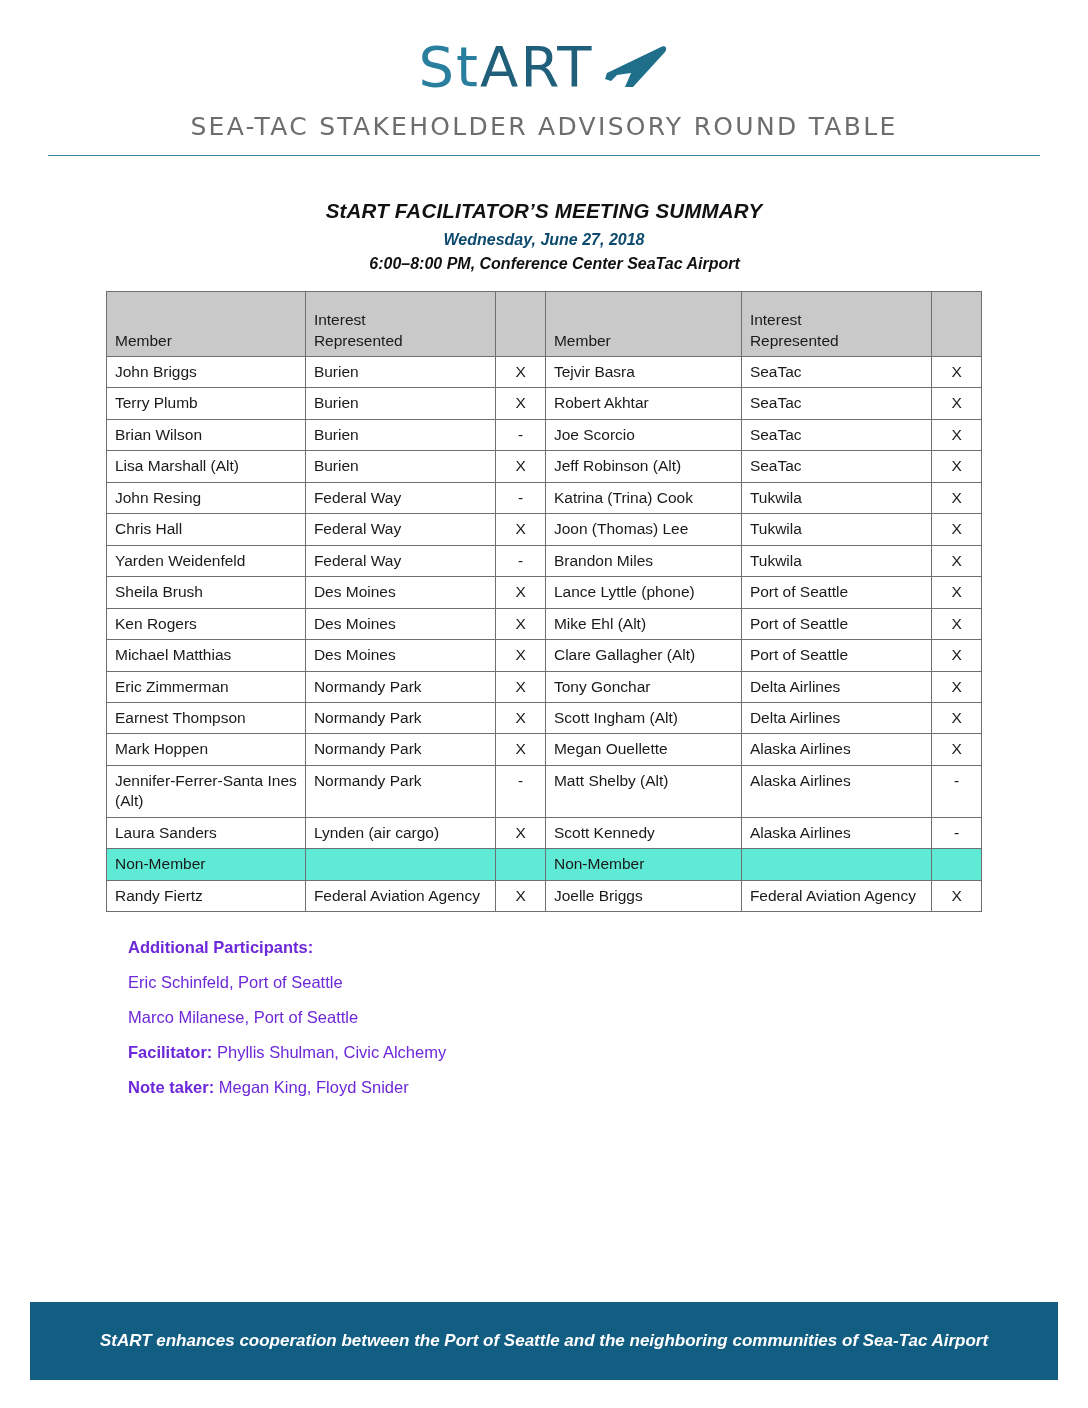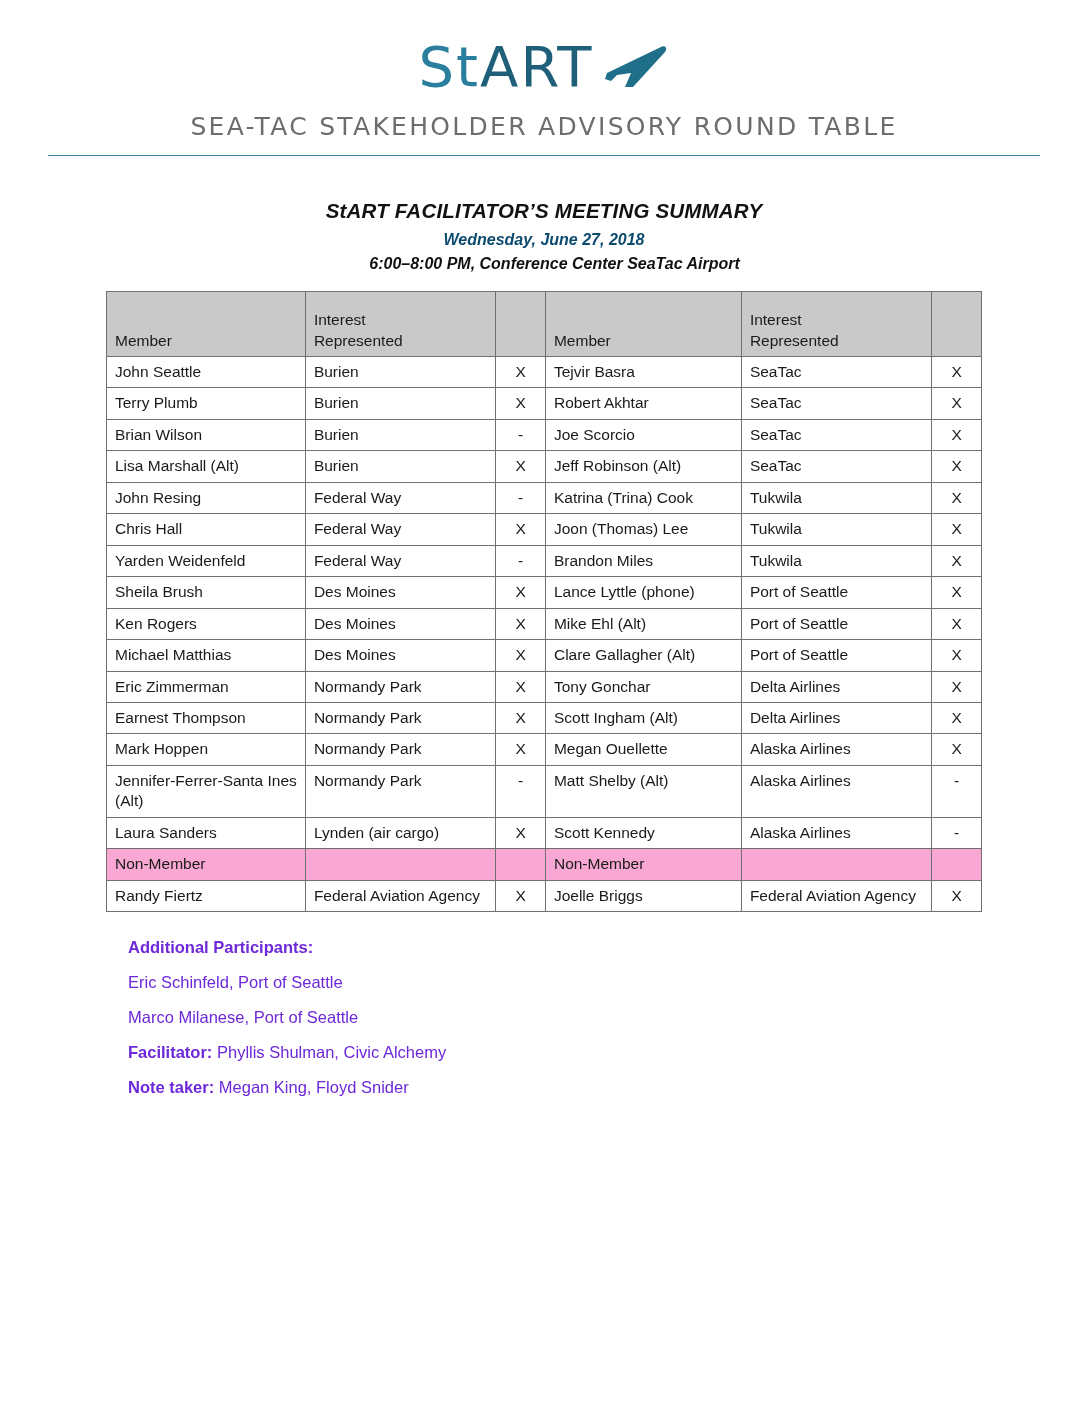--- a/index.html
+++ b/index.html
@@ -109,21 +109,21 @@
     background: #c9c9c9;
     font-weight: normal;
     height: 54px;
     vertical-align: bottom;
   }
   .hdr-interest { vertical-align: top; }
   .col-name { width: 205px; }
   .col-interest { width: 193px; }
   .col-x { width: 38px; text-align: center !important; }
   .row-nonmember td {
-    background: #f9a8d4;
+    background: #5eead4;
     font-weight: bold;
   }
   .cell-x { text-align: center !important; }
 
   
   .participants {
     margin: 26px 0 0 128px;
     font-size: 16.5px;
     color: #6d28d9;
   }
@@ -198,21 +198,21 @@
           <td class="col-name">Member</td>
           <td class="col-interest hdr-interest">
             <div>Interest</div>
             <div>Represented</div>
           </td>
           <td class="col-x"></td>
         </tr>
       </thead>
       <tbody>
         <tr>
-            <td>John Seattle</td>
+            <td>John Briggs</td>
             <td>Burien</td>
             <td class="cell-x">X</td>
             <td>Tejvir Basra</td>
             <td>SeaTac</td>
             <td class="cell-x">X</td>
           </tr>
         <tr>
             <td>Terry Plumb</td>
             <td>Burien</td>
             <td class="cell-x">X</td>
@@ -350,14 +350,17 @@
     <div class="p-line">Eric Schinfeld, Port of Seattle</div>
     <div class="p-line">Marco Milanese, Port of Seattle</div>
     <div class="p-line">
       <span class="p-label">Facilitator:</span><span> Phyllis Shulman, Civic Alchemy</span>
     </div>
     <div class="p-line">
       <span class="p-label">Note taker:</span><span> Megan King, Floyd Snider</span>
     </div>
   </div>
 
+  <div class="footer">
+    <div class="footer-text">StART enhances cooperation between the Port of Seattle and the neighboring communities of Sea-Tac Airport</div>
+  </div>
 
 </div>
 
 </body></html>

